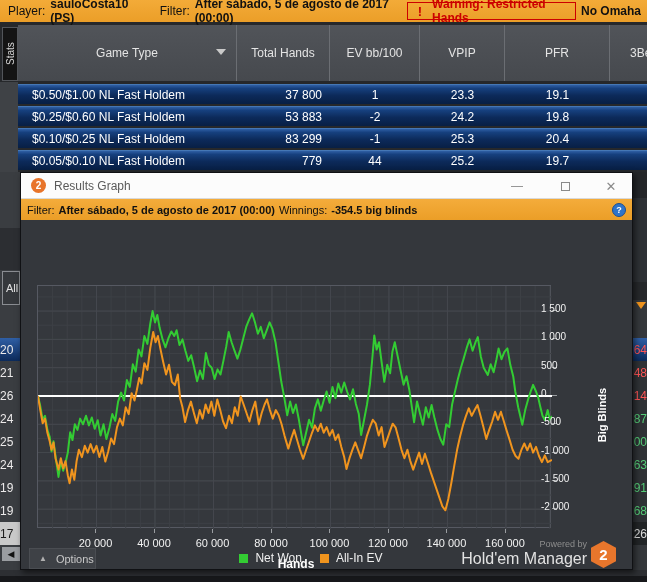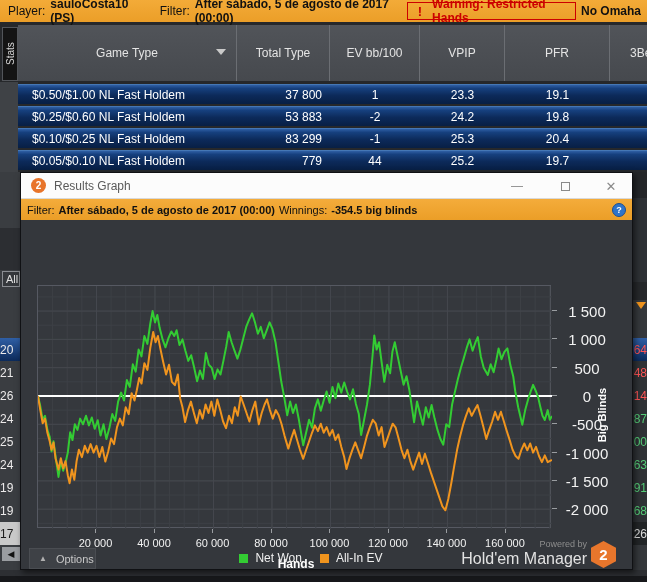--- a/index.html
+++ b/index.html
@@ -37,21 +37,21 @@
   .trow { position:relative; width:640px; height:20px; margin-bottom:2px; display:flex; align-items:center;
     color:#fff; font-size:12px; border-top:1px solid #4577b5;
     background:linear-gradient(180deg,#2f5fa5 0%,#16407e 18%,#0c2a5a 55%,#081f44 100%); }
   .tc0{width:219px; padding-left:14px;} .tc1{width:93px; text-align:right; padding-right:8px;}
   .tc2{width:90px; text-align:center;} .tc3{width:85px; text-align:center;} .tc4{width:105px; text-align:center;}
   #leftstrip-top { left:0; top:82px; width:18px; height:90px; background:#3f4246; }
 
   
   #bgleft { left:0; top:172px; width:20px; height:398px; background:#3a3d41; }
   #bgleft .panel { left:0; top:56px; width:20px; height:42px; background:#2c2e32; }
-  #allbox { left:2px; top:99px; width:18px; height:16px; border:1px solid #8a8d92; background:#35383c;
+  #allbox { left:2px; top:99px; width:18px; height:34px; border:1px solid #8a8d92; background:#35383c;
     color:#e0e0e0; font-size:11px; display:flex; align-items:center; padding-left:3px; overflow:hidden; }
   .lnum { left:0; width:20px; height:23px; color:#eceaea; font-size:12px;
     display:flex; align-items:center; padding-left:0; overflow:hidden; }
   .lnum.sel { background:linear-gradient(180deg,#2f5fa5,#0c2a5a); }
   .lnum.lit { background:#c9c9c9; color:#1b1b1b; }
   #lscroll { left:2px; top:375px; width:18px; height:14px; background:#9a9da1; color:#121212;
     font-size:9px; display:flex; align-items:center; justify-content:center; }
 
   
   #bgright { left:633px; top:172px; width:14px; height:398px; background:#35383c; }
@@ -85,21 +85,21 @@
   #gfilter { left:0; top:26px; width:611px; height:21px; background:linear-gradient(#f4ac3b,#eb9e27);
     display:flex; align-items:center; color:#111; font-size:11px; gap:4px; padding:0 6px; }
   #gfilter .b { font-weight:bold; }
   #helpico { margin-left:auto; width:14px; height:14px; border-radius:50%; background:#2f74c9;
     border:1px solid #1c4f92; color:#fff; font-size:9px; font-weight:bold;
     display:flex; align-items:center; justify-content:center; }
 
   #chart-area { left:0; top:47px; width:611px; height:349px; background:#34373c; }
   #plot { left:16px; top:65px; width:514px; height:243px; background:#35383d; border:1px solid #565962; }
   #plot svg { display:block; }
-  .ytick-label { position:absolute; left:540px; width:52px; height:14px; color:#f2f2f2; font-size:15px;text-align:center; }
+  .ytick-label { position:absolute; left:520px; width:52px; height:14px; color:#f2f2f2; font-size:10px; }
   .xtick-label { position:absolute; width:60px; top:317px; text-align:center; color:#f2f2f2; font-size:11px; }
   .ytick-mark { position:absolute; left:531px; width:5px; height:1px; background:#9a9da1; }
   .xtick-mark { position:absolute; top:309px; width:1px; height:4px; background:#9a9da1; }
   #ylabel { left:523px; top:187px; width:120px; height:16px; text-align:center; color:#fff;
     font-weight:bold; font-size:11px; transform:rotate(-90deg); }
   #xlabel { left:245px; top:337px; width:60px; text-align:center; color:#fff; font-weight:bold; font-size:12px; }
 
   #optbtn { left:8px; top:375px; width:67px; height:21px; background:#3e4146; border:1px solid #4a4d52;
     color:#c8c8c8; font-size:11px; display:flex; align-items:center; gap:9px; padding-left:9px; }
   #optbtn .caret { font-size:8px; color:#b0b0b0; }
@@ -131,21 +131,21 @@
     <span id="noomaha">No Omaha</span>
   </div>
 
   <div id="statstab" class="abs">Stats</div>
 
   <div id="thead" class="abs">
     <div class="hcell hc0">
       <span>Game Type</span>
       <span class="drop"></span>
     </div>
-    <div class="hcell hc1">Total Type</div>
+    <div class="hcell hc1">Total Hands</div>
     <div class="hcell hc2">EV bb/100</div>
     <div class="hcell hc3">VPIP</div>
     <div class="hcell hc4">PFR</div>
     <div class="hcell hc5">3Be</div>
   </div>
 
   <div id="leftstrip-top" class="abs"></div>
 
   <div id="rows" class="abs">
     <div class="trow">

